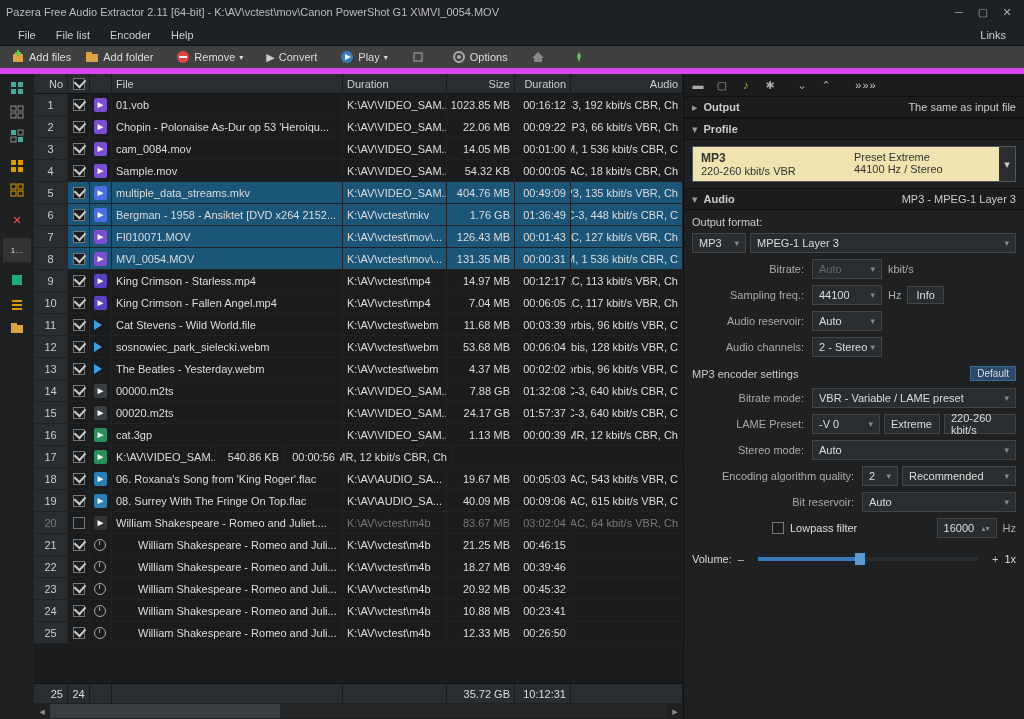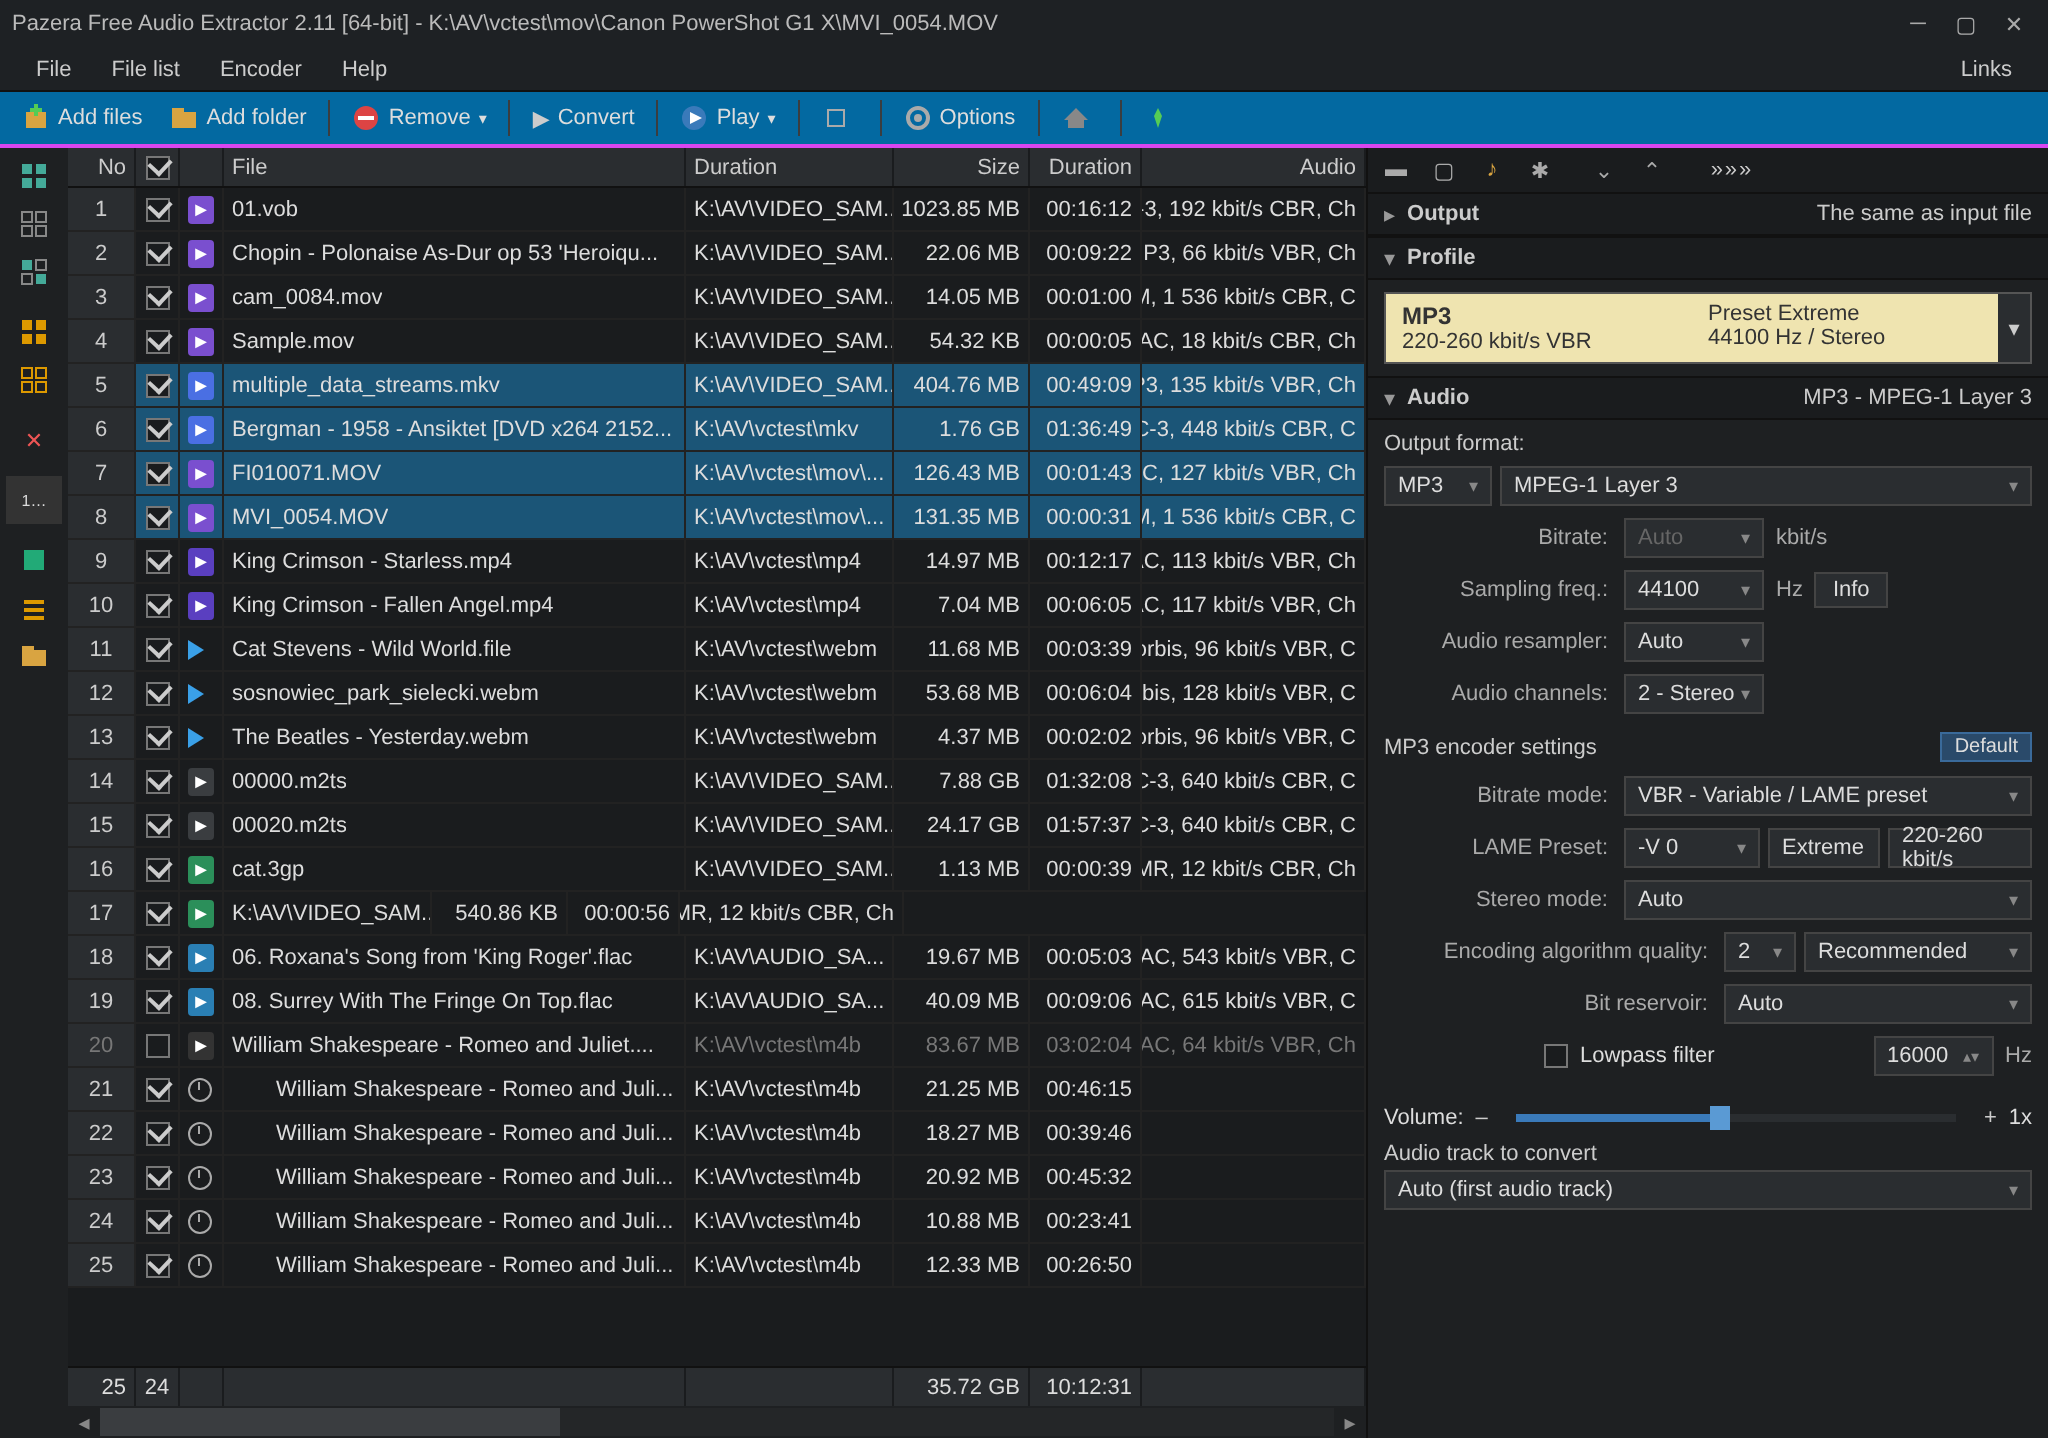--- a/index.html
+++ b/index.html
@@ -3,21 +3,21 @@
 <meta charset="utf-8">
 <style>
 *{box-sizing:border-box;margin:0;padding:0;font-family:"Segoe UI",Tahoma,sans-serif;font-size:11px;color:#ddd;user-select:none}
 body{background:#1a1c1e;width:1024px;height:719px;overflow:hidden;display:flex;flex-direction:column}
 .titlebar{height:24px;background:#1e2124;display:flex;align-items:center;padding:0 6px}
 .titlebar .title{flex:1;font-size:11px;color:#bbb}
 .win-btn{width:22px;height:16px;margin-left:2px;display:flex;align-items:center;justify-content:center;color:#aaa}
 .menubar{height:22px;background:#1e2124;display:flex;align-items:center;padding:0 8px;border-bottom:1px solid #111}
 .menubar .mi{padding:2px 10px;color:#ccc}
 .menubar .sp{flex:1}
-.toolbar{height:28px;background:#0369a1;display:flex;align-items:center;padding:0 4px;border-bottom:2px solid #d946ef}
+.toolbar{height:28px;background:#404040;display:flex;align-items:center;padding:0 4px;border-bottom:6px solid #d946ef}
 .tb-btn{display:flex;align-items:center;padding:2px 6px;margin:0 1px;color:#ccc}
 .tb-btn svg{margin-right:4px}
 .tb-sep{width:1px;height:18px;background:#3a3d40;margin:0 4px}
 .workspace{flex:1;display:flex;min-height:0}
 .left-rail{width:34px;background:#1e2022;display:flex;flex-direction:column;align-items:center;padding-top:2px;gap:0}
 .rail-btn{width:28px;height:24px;display:flex;align-items:center;justify-content:center;color:#999}
 .rail-btn.red{color:#e55}
 .rail-gap{height:6px}
 .file-area{flex:1;display:flex;flex-direction:column;min-width:0;border-right:1px solid #111}
 .grid-hdr{height:20px;background:#2a2d30;display:flex;border-bottom:1px solid #111}
@@ -719,21 +719,21 @@
         <div class="fld dd disabled" style="width:70px">Auto</div>
         <span class="unit">kbit/s</span>
       </div>
       <div class="form-row">
         <div class="lab">Sampling freq.:</div>
         <div class="fld dd" style="width:70px">44100</div>
         <span class="unit">Hz</span>
         <div class="btn-s">Info</div>
       </div>
       <div class="form-row">
-        <div class="lab">Audio resampler:</div>
+        <div class="lab">Audio reservoir:</div>
         <div class="fld dd" style="width:70px">Auto</div>
       </div>
       <div class="form-row">
         <div class="lab">Audio channels:</div>
         <div class="fld dd" style="width:70px">2 - Stereo</div>
       </div>
 
       <div class="subsect">
         <span class="lbl">MP3 encoder settings</span>
         <span style="flex:1"></span>
@@ -782,18 +782,14 @@
       <span>Volume:</span>
       <span style="margin:0 6px;color:#ccc">–</span>
       <div class="slider">
           <div class="fill"></div>
           <div class="knob"></div>
         </div>
       <span style="margin:0 6px;color:#ccc">+</span>
       <span>1x</span>
     </div>
 
-    <div style="padding:0 8px">
-      <div style="color:#ccc;margin-bottom:2px">Audio track to convert</div>
-      <div class="fld dd" style="width:100%">Auto (first audio track)</div>
-    </div>
   </div>
 </div>
 
 </body></html>

